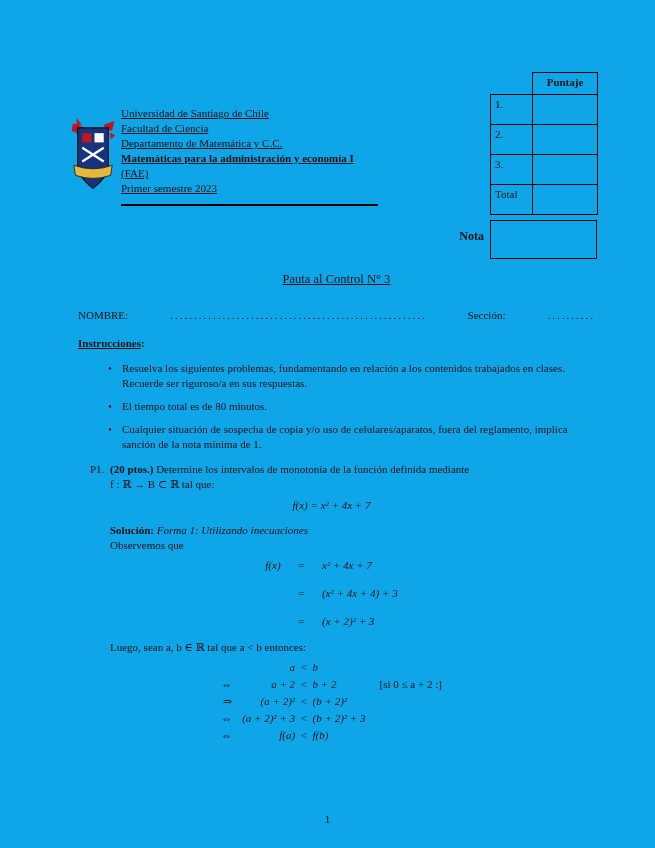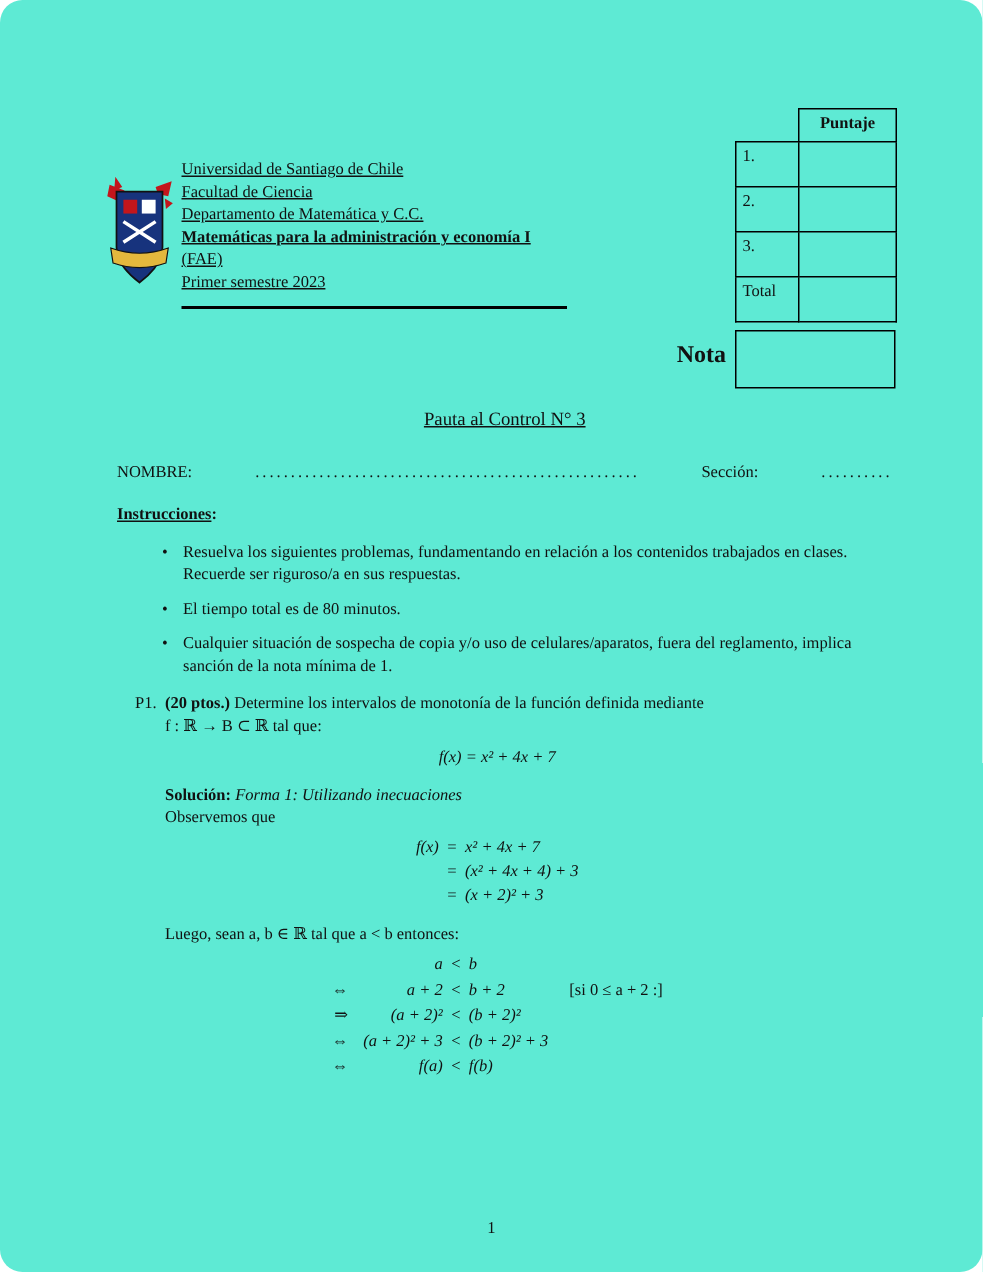--- a/index.html
+++ b/index.html
@@ -1,32 +1,32 @@
 <!DOCTYPE html>
 <html><head>
 <meta charset="utf-8">
 <style>
   * { margin:0; padding:0; box-sizing:border-box; }
   html,body { background:#ffffff; }
   .page {
     position:relative; width:655px; height:848px; margin:0 auto;
-    background:#5eead4; color:#111;
+    background:#0ea5e9; color:#111;
     font-family:"Liberation Serif","DejaVu Serif",serif;
-    font-size:11px; line-height:15px; overflow:hidden;border-radius:15px;
+    font-size:11px; line-height:15px; overflow:hidden;
   }
 
   
   .score-table { position:absolute; left:490px; top:72px; border-collapse:collapse; }
   .score-table td { border:1px solid #000; font-size:11px; vertical-align:top; padding:2px 4px; }
   .score-table td.blank { border:none; }
   .score-table td.hdr { width:65px; height:22px; font-weight:bold; text-align:center; }
   .score-table td.lbl { width:42px; height:30px; }
   .score-table td.val { width:65px; }
   .nota-label { position:absolute; left:418px; top:229px; width:66px; text-align:right;
-                font-weight:bold; font-size:16px; }
+                font-weight:bold; font-size:12px; }
   .nota-box { position:absolute; left:490px; top:220px; width:107px; height:39px; border:1px solid #000; }
 
   
   .crest { position:absolute; left:70px; top:114px; width:46px; height:92px; }
   .inst-block { position:absolute; left:121px; top:106px; line-height:15px;text-decoration:underline; }
   .inst-bold { font-weight:bold; }
   .header-rule { position:absolute; left:121px; top:204px; width:257px; height:2px; background:#000; }
 
   
   .content { position:absolute; left:0; top:0; width:655px; padding:272px 60px 0 78px; }
@@ -55,21 +55,21 @@
   .sol { margin-left:32px; margin-right:42px; }
   .sol-head { margin-top:10px; }
   .sol-label { font-weight:bold; }
   .sol-method { font-style:italic; }
   .observe { }
   .luego { margin-top:11px; }
   .conclusion { margin-top:14px; }
 
   .deriv-wrap { text-align:center; margin:4px 0; }
   .deriv { display:inline-grid; text-align:left; font-style:italic; }
-  .d1 { grid-template-columns:auto auto auto; line-height:16px; }
+  .d1 { grid-template-columns:auto auto auto; line-height:16px;gap:12px; }
   .d2 { grid-template-columns:auto auto auto auto auto; line-height:17px; }
   .cell-arrow { text-align:right; padding-right:10px; font-style:normal; }
   .cell-l { text-align:right; }
   .cell-rel { text-align:center; padding:0 5px; }
   .cell-r { text-align:left; }
   .cell-note { padding-left:14px; font-style:normal; }
 
   .pagenum { position:absolute; left:0; right:0; top:812px; text-align:center; }
 </style>
 </head>

